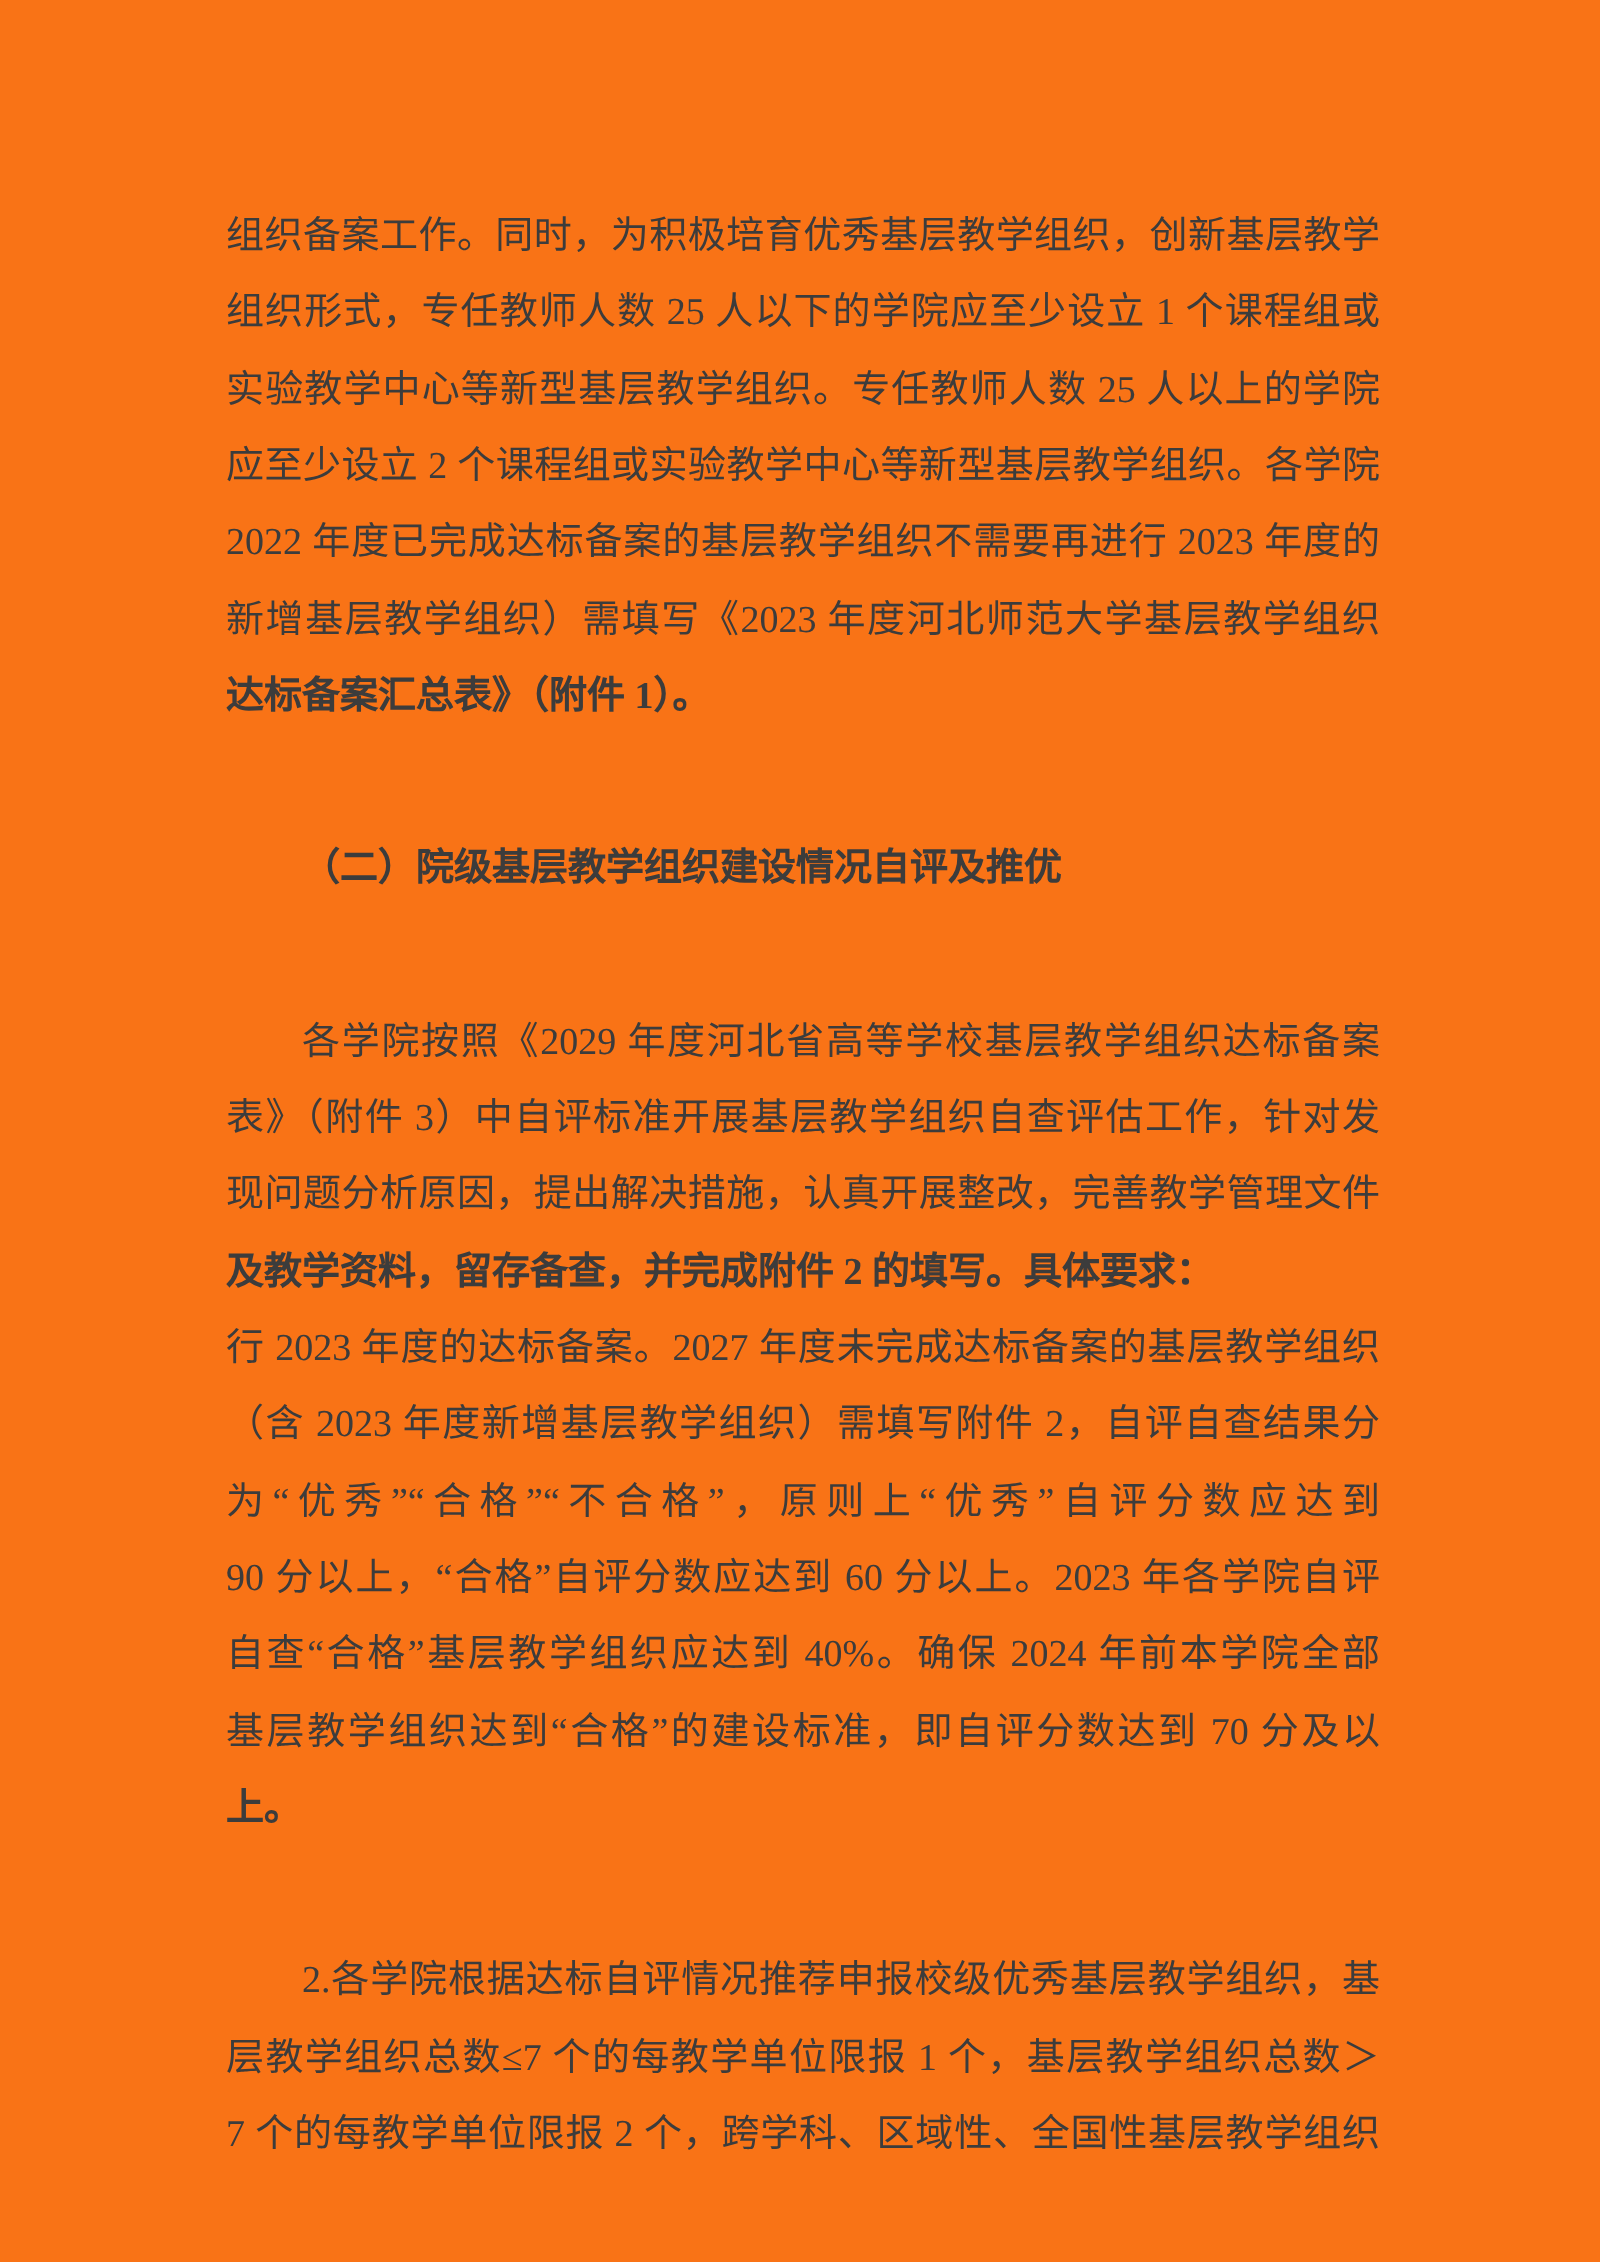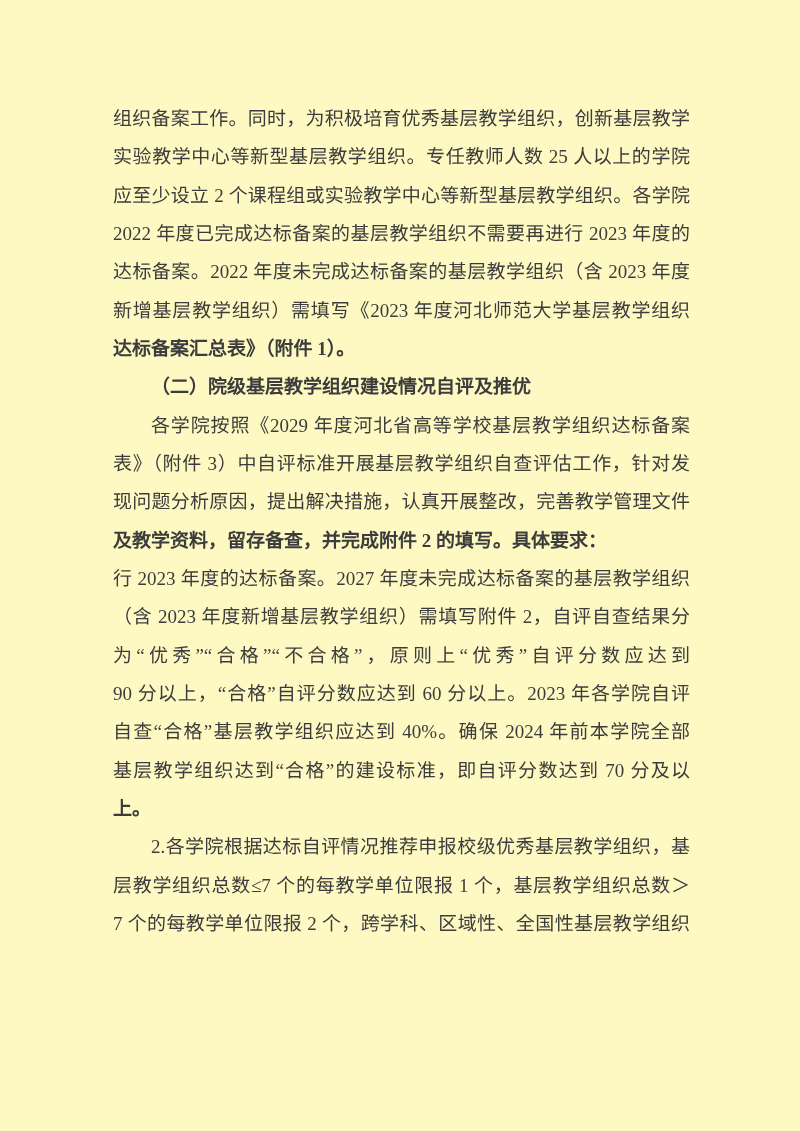--- a/index.html
+++ b/index.html
@@ -4,21 +4,21 @@
 <style>
   html, body {
     margin: 0;
     padding: 0;
     background: #ffffff;
   }
   .page {
     position: relative;
     width: 800px;
     height: 1131px;
-    background: #fef9c3;
+    background: #f97316;
     overflow: hidden;
     font-family: "Liberation Serif", "DejaVu Serif", serif;
   }
   .text-block {
     position: absolute;
     left: 113px;
     top: 100px;
     width: 577px;
   }
   .paragraph {
@@ -39,37 +39,38 @@
   }
   
   .line.last {
     text-align-last: left;
     white-space: normal;
     font-weight: bold;
   }
   
   .line.indent {
     text-indent: 38px;
+    margin-top: 48px;
   }
   
   .paragraph.heading .line {
     color: #3c3c3c;
   }
 </style>
 </head>
 <body>
 
 <div class="page">
   <div class="text-block" id="doc">
       <div class="paragraph">
         <div class="line">组织备案工作。同时，为积极培育优秀基层教学组织，创新基层教学</div>
+        <div class="line">组织形式，专任教师人数 25 人以下的学院应至少设立 1 个课程组或</div>
         <div class="line">实验教学中心等新型基层教学组织。专任教师人数 25 人以上的学院</div>
         <div class="line">应至少设立 2 个课程组或实验教学中心等新型基层教学组织。各学院</div>
         <div class="line">2022 年度已完成达标备案的基层教学组织不需要再进行 2023 年度的</div>
-        <div class="line">达标备案。2022 年度未完成达标备案的基层教学组织（含 2023 年度</div>
         <div class="line">新增基层教学组织）需填写《2023 年度河北师范大学基层教学组织</div>
         <div class="line last">达标备案汇总表》（附件 1）。</div>
       </div>
       <div class="paragraph heading">
         <div class="line indent last">（二）院级基层教学组织建设情况自评及推优</div>
       </div>
       <div class="paragraph">
         <div class="line indent">各学院按照《2029 年度河北省高等学校基层教学组织达标备案</div>
         <div class="line">表》（附件 3）中自评标准开展基层教学组织自查评估工作，针对发</div>
         <div class="line">现问题分析原因，提出解决措施，认真开展整改，完善教学管理文件</div>

